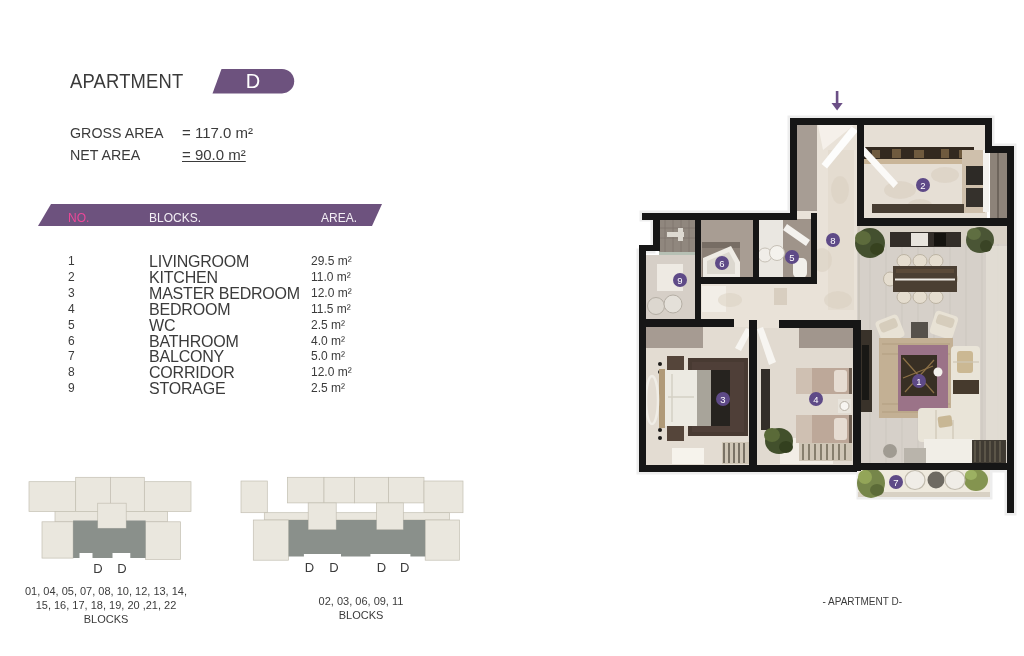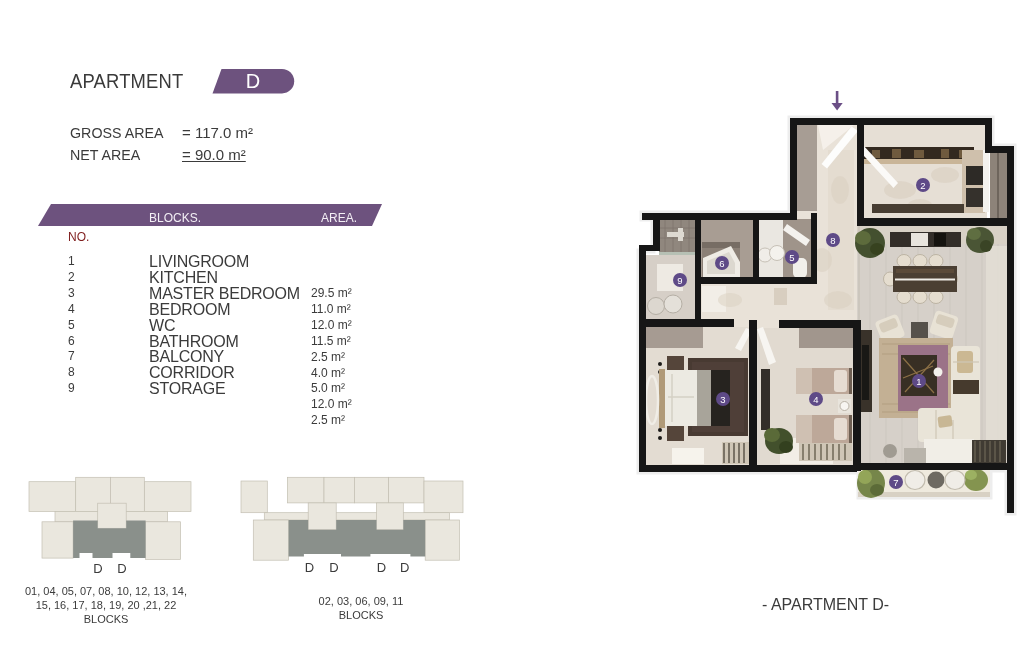--- a/index.html
+++ b/index.html
@@ -20,35 +20,35 @@
 <div class="abs" style="left:70px;top:124px;font-size:15px;color:#3b3b3b;transform:scaleX(0.95);transform-origin:0 0;">GROSS AREA</div>
 <div class="abs" style="left:182px;top:124px;font-size:15px;color:#3b3b3b;">=&nbsp;117.0 m²</div>
 
 <div class="abs" style="left:70px;top:146px;font-size:15px;color:#3b3b3b;transform:scaleX(0.95);transform-origin:0 0;">NET AREA</div>
 <div class="abs" style="left:182px;top:146px;font-size:15px;color:#3b3b3b;text-decoration:underline;">=&nbsp;90.0 m²</div>
 
 <svg class="abs" style="left:30px;top:200px;" width="360" height="30" viewBox="0 0 360 30">
   <polygon points="21,4 352,4 342,26 8,26" fill="#6d527e"></polygon>
 </svg>
 
-<div class="abs" style="left:68px;top:211px;font-size:12px;color:#7f1d1d;margin-top:19px;">NO.</div>
+<div class="abs" style="left:68px;top:211px;font-size:12px;color:#ec4899;">NO.</div>
 
 <div class="abs" style="left:149px;top:211px;font-size:12px;color:#f3eff5;">BLOCKS.</div>
 
 <div class="abs" style="left:321px;top:211px;font-size:12px;color:#f3eff5;">AREA.</div>
 
 <div class="abs" style="left:68px;top:254px;font-size:12px;line-height:15.9px;color:#3b3b3b;">
 1<br>2<br>3<br>4<br>5<br>6<br>7<br>8<br>9
 </div>
 
 <div class="abs" style="left:149px;top:254px;font-size:16px;line-height:15.9px;letter-spacing:-0.2px;color:#3b3b3b;">
 LIVINGROOM<br>KITCHEN<br>MASTER BEDROOM<br>BEDROOM<br>WC<br>BATHROOM<br>BALCONY<br>CORRIDOR<br>STORAGE
 </div>
 
-<div class="abs" style="left:311px;top:254px;font-size:12px;line-height:15.9px;color:#3b3b3b;margin-top:32px;">
+<div class="abs" style="left:311px;top:254px;font-size:12px;line-height:15.9px;color:#3b3b3b;">
 29.5 m²<br>11.0 m²<br>12.0 m²<br>11.5 m²<br>2.5 m²<br>4.0 m²<br>5.0 m²<br>12.0 m²<br>2.5 m²
 </div>
 
 <svg class="abs" style="left:20px;top:470px;" width="180" height="110" viewBox="0 0 180 110">
   <g stroke="#c3bfb2" stroke-width="0.7" fill="#eae7de">
 
     <rect x="9" y="11.7" width="46.7" height="29.7"></rect>
 
     <rect x="124.3" y="11.7" width="46.7" height="29.7"></rect>
 
@@ -106,21 +106,21 @@
 
   <text x="95.9" y="102" font-size="13" fill="#3b3b3b" text-anchor="middle">D</text>
 
   <text x="143.5" y="102" font-size="13" fill="#3b3b3b" text-anchor="middle">D</text>
 
   <text x="166.6" y="102" font-size="13" fill="#3b3b3b" text-anchor="middle">D</text>
 </svg>
 
 <div class="abs" style="left:270px;top:582px;width:182px;text-align:center;font-size:11px;line-height:14.2px;color:#3b3b3b;margin-top:12px;">02, 03, 06, 09, 11<br>BLOCKS</div>
 
-<div class="abs" style="left:762px;top:596px;width:140px;text-align:left;font-size:16px;color:#3b3b3b;">- APARTMENT D-</div>
+<div class="abs" style="left:762px;top:596px;width:140px;text-align:right;font-size:10px;color:#3b3b3b;">- APARTMENT D-</div>
 
 <svg class="abs" style="left:628px;top:85px;" width="396" height="571" viewBox="628 85 396 571">
 
 <g fill="#6b4f86">
   <rect x="835.8" y="91" width="2.6" height="12"></rect>
   <polygon points="831.5,103 842.7,103 837.1,110.5"></polygon>
 </g>
 
 <path d="M642,213 L790,213 L790,118 L992,118 L992,146 L1014,146 L1014,513 L1007,513 L1007,470 L990,470 L990,497 L859,497 L859,472 L639,472 L639,251 L653,251 L653,219 L642,219 Z" fill="none" stroke="#9a9a9a" stroke-width="5" opacity="0.18"></path>
 

